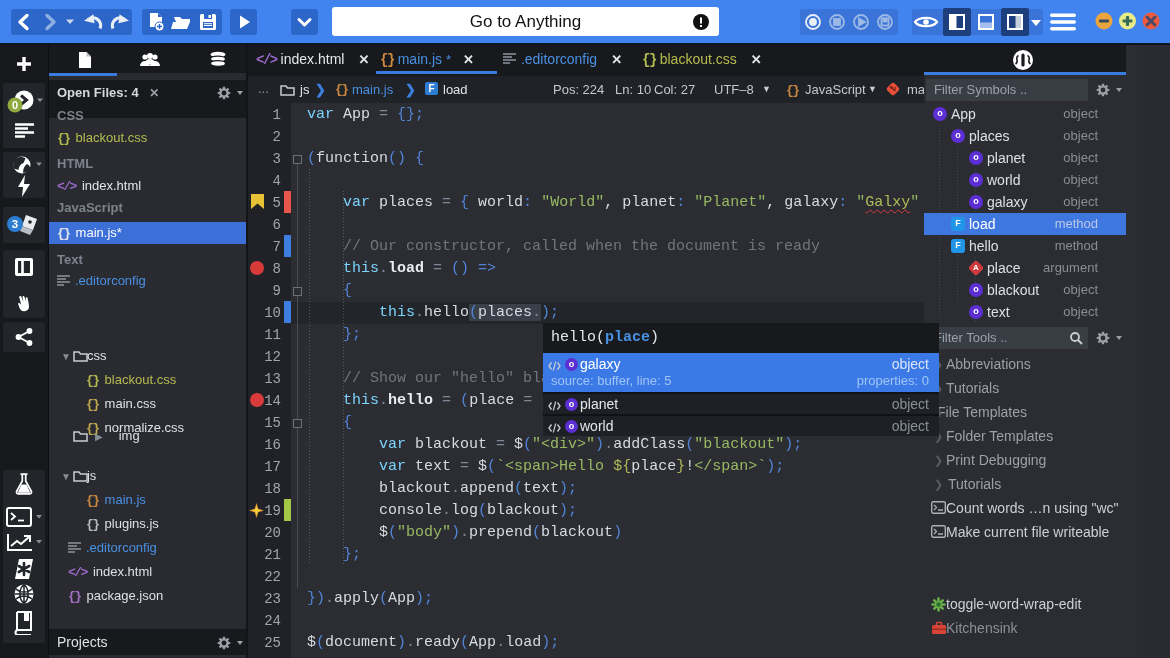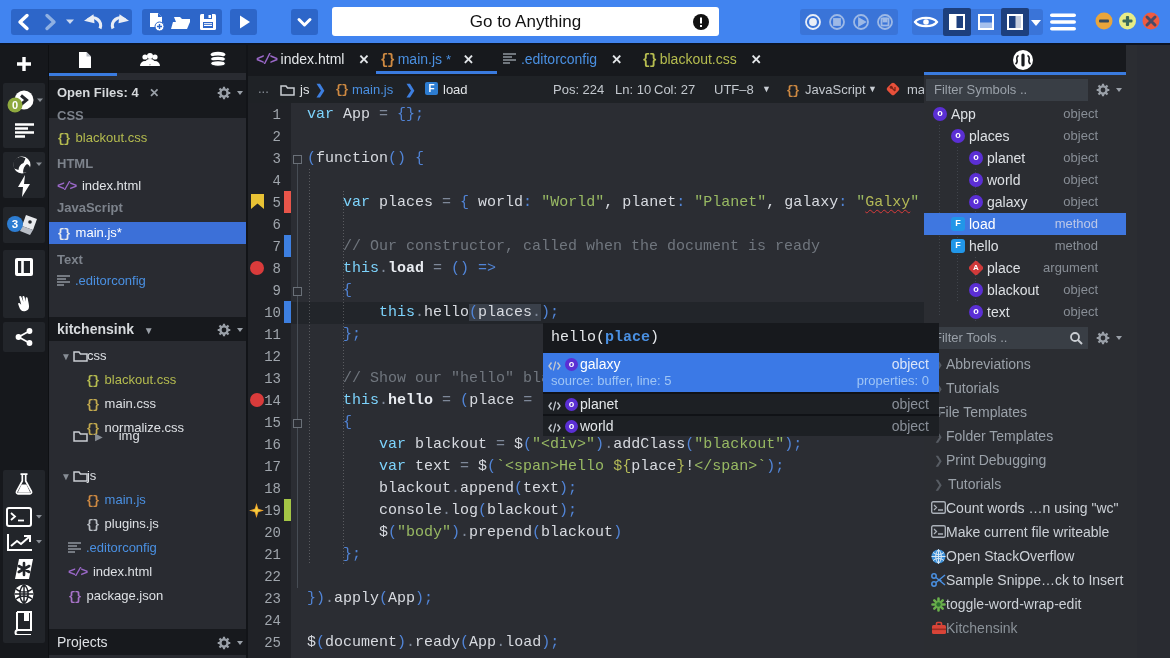--- a/index.html
+++ b/index.html
@@ -300,31 +300,20 @@
   <div class="seclab" style="top:155px;">JavaScript</div>
   <div class="frow" style="top:177px;background:#3c70d8;"><span class="ficon" style="margin-left:8px;color:#e6e9ed;">{}</span><span style="color:#fff;margin-left:6px;">main.js*</span></div>
   <div class="seclab" style="top:207px;">Text</div>
   <div class="frow" style="top:225px;">
     <svg width="14" height="12" viewBox="0 0 14 12" style="position:absolute;left:8px;top:5px;">
         <path d="M0 1 h13 M0 4 h9 M0 7 h13 M0 10 h7" stroke="#8f959d" stroke-width="1.6"></path>
       </svg>
     <span style="color:#4a90e2;margin-left:26px;">.editorconfig</span>
   </div>
 
-  <div class="phead" style="top:272px;height:24px;line-height:24px;">
-    <span style="margin-left:8px;font-size:14px;">kitchensink</span>
-    <span style="color:#9aa0a8;font-size:10px;margin-left:6px;">▼</span>
-    <svg width="26" height="14" viewBox="0 0 26 14" style="position:absolute;left:168px;top:6px;">
-        <g>
-          <circle cx="7" cy="7" r="3.6" fill="none" stroke="#9aa0a8" stroke-width="2.4"></circle>
-          <path d="M10.9 7.0 L13.3 7.0 M9.8 9.8 L11.5 11.5 M7.0 10.9 L7.0 13.3 M4.2 9.8 L2.5 11.5 M3.1 7.0 L0.7 7.0 M4.2 4.2 L2.5 2.5 M7.0 3.1 L7.0 0.7 M9.8 4.2 L11.5 2.5" stroke="#9aa0a8" stroke-width="2.2"></path>
-          <path d="M20 5 h6 l-3 4 Z" fill="#9aa0a8"></path>
-        </g>
-      </svg>
-  </div>
 
   <div class="frow" style="top:300px;"><span style="color:#878d95;font-size:10px;margin-left:12px;">▼</span><svg width="15" height="12" viewBox="0 0 15 12" style="position:absolute;left:24px;top:5px;">
         <path d="M1 2 h5 l1.5 2 h6.5 v7 h-13 Z" fill="none" stroke="#c9cdd2" stroke-width="1.5"></path>
       </svg><span style="color:#dde0e4;margin-left:16px;">css</span></div>
   <div class="frow" style="top:324px;"><span class="ficon" style="margin-left:37px;color:#b7bd50;">{}</span><span style="color:#b5bc4f;margin-left:6px;">blackout.css</span></div>
   <div class="frow" style="top:348px;"><span class="ficon" style="margin-left:37px;color:#c3aa4e;">{}</span><span style="color:#dde0e4;margin-left:6px;">main.css</span></div>
   <div class="frow" style="top:372px;"><span class="ficon" style="margin-left:37px;color:#c3aa4e;">{}</span><span style="color:#dde0e4;margin-left:6px;">normalize.css</span></div>
   <div class="frow" style="top:380px;padding-left:34px;"><span style="color:#878d95;font-size:10px;margin-left:12px;">▶</span><svg width="15" height="12" viewBox="0 0 15 12" style="position:absolute;left:24px;top:5px;">
         <path d="M1 2 h5 l1.5 2 h6.5 v7 h-13 Z" fill="none" stroke="#c9cdd2" stroke-width="1.5"></path>
       </svg><span style="color:#dde0e4;margin-left:16px;">img</span></div>
@@ -538,31 +527,20 @@
   <div class="trow" style="top:403px;color:#9aa1a9;"><span class="tchev">❯</span><span style="margin-left:22px;">Print Debugging</span></div>
   <div class="trow" style="top:427px;color:#9aa1a9;"><span class="tchev">❯</span><span style="margin-left:24px;">Tutorials</span></div>
   <div class="trow" style="top:451px;"><svg class="tico" width="15" height="13" viewBox="0 0 15 13">
         <rect x="0.7" y="0.7" width="13.6" height="11.6" rx="1.5" fill="none" stroke="#aab0b8" stroke-width="1.4"></rect>
         <path d="M3 4 l2.5 2.5 L3 9 M7 9 h5" stroke="#aab0b8" stroke-width="1.3" fill="none"></path>
       </svg><span style="margin-left:22px;">Count words …n using "wc"</span></div>
   <div class="trow" style="top:475px;"><svg class="tico" width="15" height="13" viewBox="0 0 15 13">
         <rect x="0.7" y="0.7" width="13.6" height="11.6" rx="1.5" fill="none" stroke="#aab0b8" stroke-width="1.4"></rect>
         <path d="M3 4 l2.5 2.5 L3 9 M7 9 h5" stroke="#aab0b8" stroke-width="1.3" fill="none"></path>
       </svg><span style="margin-left:22px;">Make current file writeable</span></div>
-  <div class="trow" style="top:499px;"><svg class="tico" width="15" height="15" viewBox="0 0 15 15">
-        <circle cx="7.5" cy="7.5" r="7" fill="#3d8fd6"></circle>
-        <path d="M7.5 0.5 v14 M0.5 7.5 h14 M7.5 0.5 C3.8 4 3.8 11 7.5 14.5 M7.5 0.5 C11.2 4 11.2 11 7.5 14.5 M2 3.5 a9 9 0 0 0 11 0 M2 11.5 a9 9 0 0 1 11 0" stroke="#d8e8f5" stroke-width="1" fill="none"></path>
-      </svg><span style="margin-left:22px;">Open StackOverflow</span></div>
-  <div class="trow" style="top:523px;"><svg class="tico" width="16" height="14" viewBox="0 0 16 14">
-        <g stroke="#4a90e2" stroke-width="1.5" fill="none">
-          <circle cx="3" cy="3" r="2.2"></circle>
-          <circle cx="3" cy="11" r="2.2"></circle>
-          <path d="M5 4.5 L14 12 M5 9.5 L14 2 M9 7.2 l1.5 1.2"></path>
-        </g>
-      </svg><span style="margin-left:22px;">Sample Snippe…ck to Insert</span></div>
   <div class="trow" style="top:547px;"><svg class="tico" width="15" height="15" viewBox="0 0 15 15">
         <g stroke="#6ab04c" stroke-width="2.6" stroke-linecap="round">
           <path d="M7.5 1.5 V13.5 M1.5 7.5 H13.5 M3.3 3.3 L11.7 11.7 M11.7 3.3 L3.3 11.7"></path>
         </g>
         <circle cx="7.5" cy="7.5" r="2.2" fill="#2b6e2f"></circle>
       </svg><span style="margin-left:22px;">toggle-word-wrap-edit</span></div>
   <div class="trow" style="top:571px;color:#8a9198;"><svg class="tico" width="16" height="14" viewBox="0 0 16 14">
         <rect x="1" y="4" width="14" height="9" rx="1.5" fill="#d84438"></rect>
         <path d="M5.5 4 V2.5 a1 1 0 0 1 1 -1 h3 a1 1 0 0 1 1 1 V4" fill="none" stroke="#d84438" stroke-width="1.6"></path>
         <rect x="1" y="7.5" width="14" height="1.6" fill="#a02c22"></rect>

